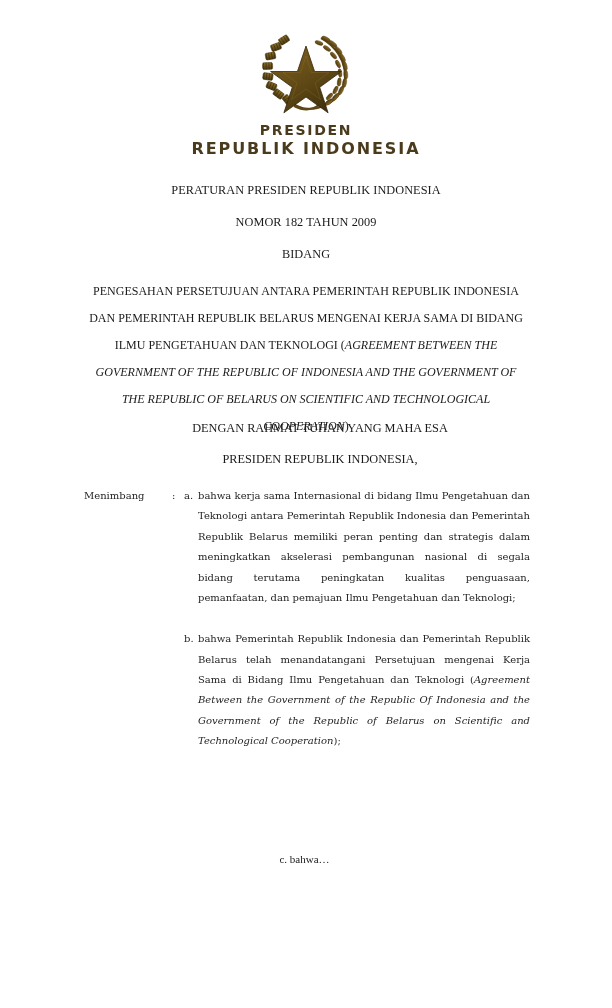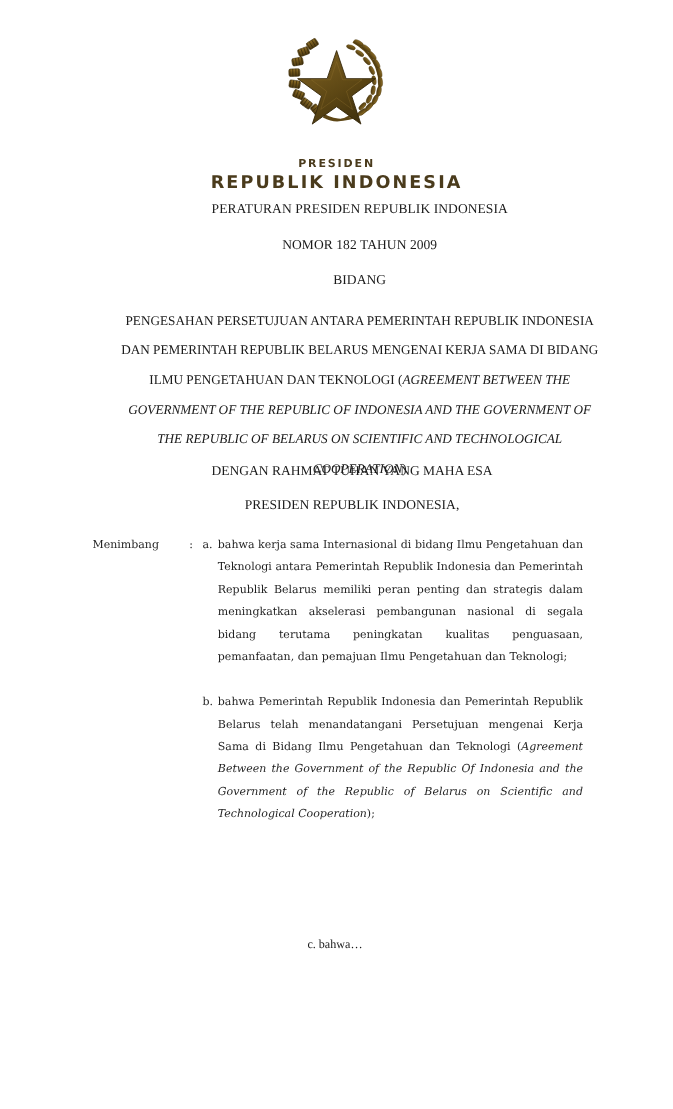--- a/index.html
+++ b/index.html
@@ -39,38 +39,37 @@
   }
   .masthead-line1,
   .masthead-line2 {
     font-family: "DejaVu Sans", "Liberation Sans", sans-serif;
     font-weight: bold;
     color: #4a3b1c;
     line-height: 1.18;
     white-space: nowrap;
   }
   .masthead-line1 {
-    font-size: 10px;
+    font-size: 14px;
     letter-spacing: 1.7px;
-    margin-top: 22px;
+    margin-top: 0;
   }
   .masthead-line2 {
     font-size: 16px;
     letter-spacing: 1.9px;
     margin-top: 1px;
   }
 
   
   .title-block {
     position: absolute;
     left: 83px;
     top: 180px;
     width: 446px;
     text-align: center;
-    margin-left: 21px;
   }
   .title-line {
     font-size: 12.3px;
     line-height: 20.2px;
     letter-spacing: 0.05px;
   }
   .gap-sm { height: 12px; }
   .gap-md { height: 13px; }
 
   .title-main {

